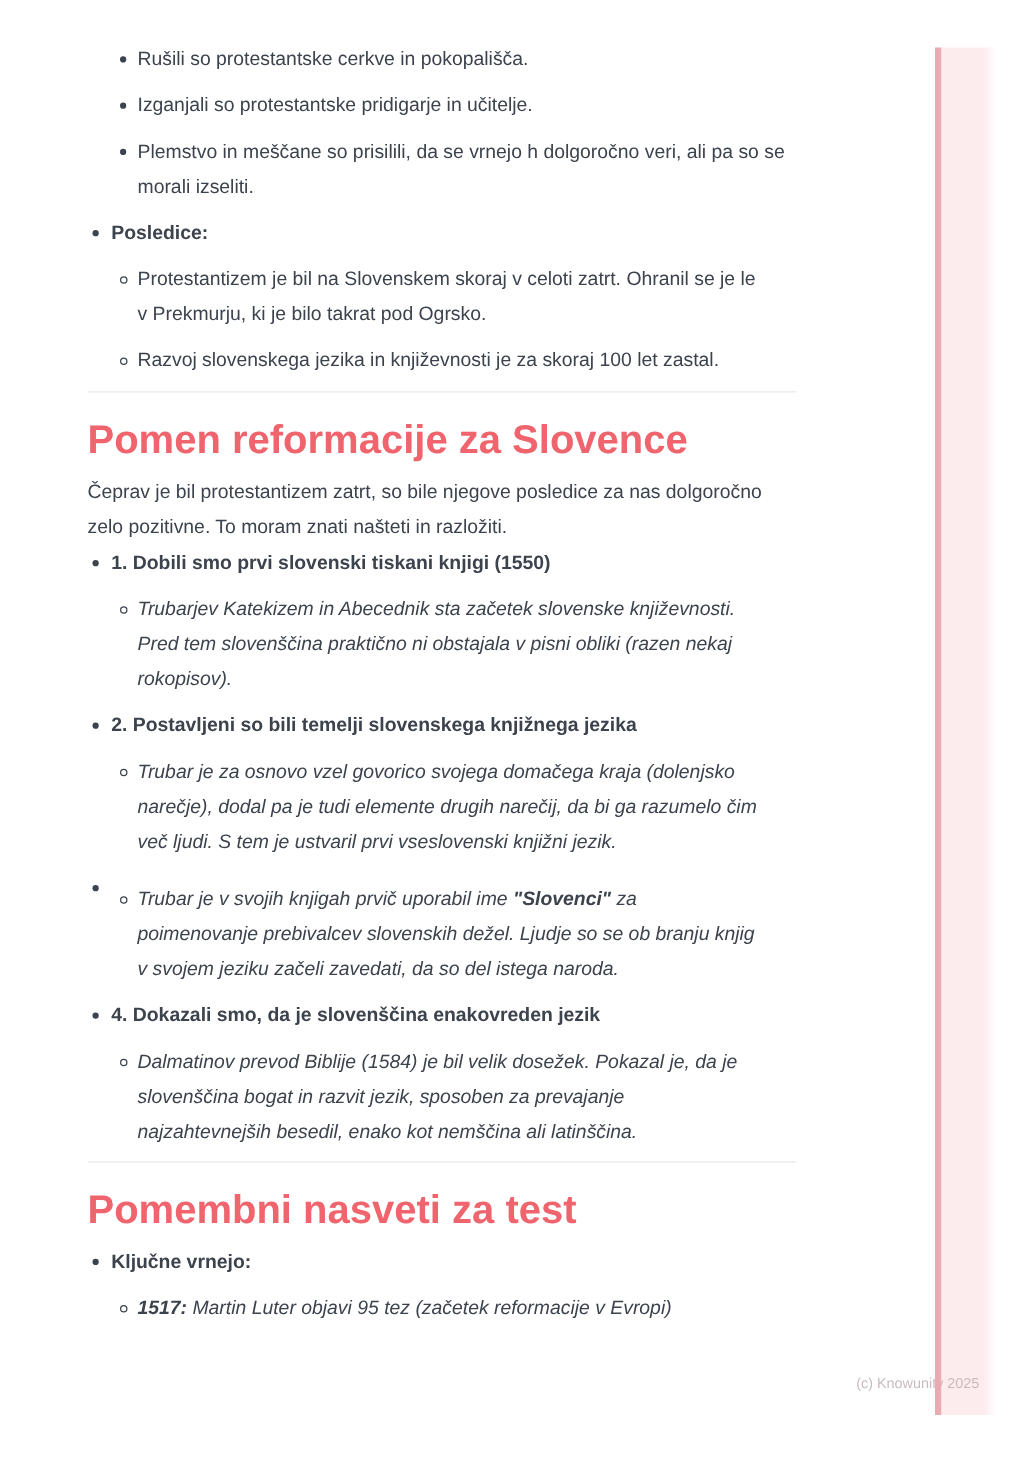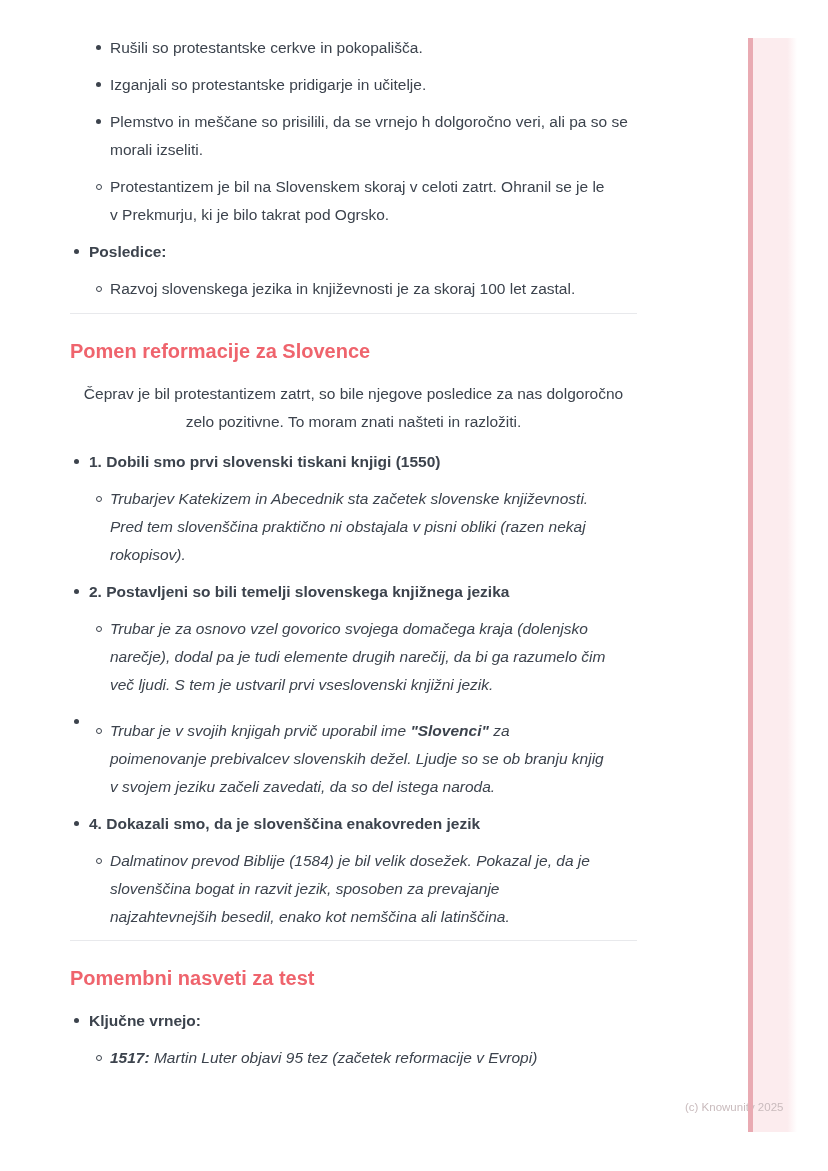--- a/index.html
+++ b/index.html
@@ -41,27 +41,27 @@
   .circle::before {
     width: 4px; height: 4px;
     top: 10.5px;
     background: transparent;
     border: 1.5px solid #3c434d;
   }
   .bold { font-weight: bold; }
   .gap-top { margin-top: 6px; font-style: italic; }
   .h2 {
     margin: 20px 0 12px 0;
-    font-size: 20px;
+    font-size: 32px;
     line-height: 34px;
     font-weight: bold;
     color: #ef646d;
     white-space: pre;
   }
-  .para { margin: 12px 0 12px 0; white-space: pre; text-align: center; }
+  .para { margin: 12px 0 1px 0; white-space: pre; }
   hr.divider {
     border: none;
     border-top: 1px solid #e8e9ec;
     margin: 10px 0 0 0;
   }
   hr.divider2 { margin-top: 8px; }
   
   .wm-band {
     position: absolute;
     left: 753px; top: 38px;
@@ -100,28 +100,28 @@
     <div class="li l2">
       <span class="marker disc"></span>
       <div class="li-text">Izganjali so protestantske pridigarje in učitelje.</div>
     </div>
     <div class="li l2">
       <span class="marker disc"></span>
       <div class="li-text">Plemstvo in meščane so prisilili, da se vrnejo h dolgoročno veri, ali pa so se
 morali izseliti.</div>
     </div>
 
+    <div class="li">
+      <span class="marker disc"></span>
+      <div class="li-text bold">Posledice:</div>
+    </div>
     <div class="li l2">
       <span class="marker circle"></span>
       <div class="li-text">Protestantizem je bil na Slovenskem skoraj v celoti zatrt. Ohranil se je le
 v Prekmurju, ki je bilo takrat pod Ogrsko.</div>
-    </div>
-    <div class="li">
-      <span class="marker disc"></span>
-      <div class="li-text bold">Posledice:</div>
     </div>
     <div class="li l2">
       <span class="marker circle"></span>
       <div class="li-text">Razvoj slovenskega jezika in književnosti je za skoraj 100 let zastal.</div>
     </div>
 
     <hr class="divider">
 
     <h2 class="h2">Pomen reformacije za Slovence</h2>
     <p class="para">Čeprav je bil protestantizem zatrt, so bile njegove posledice za nas dolgoročno

